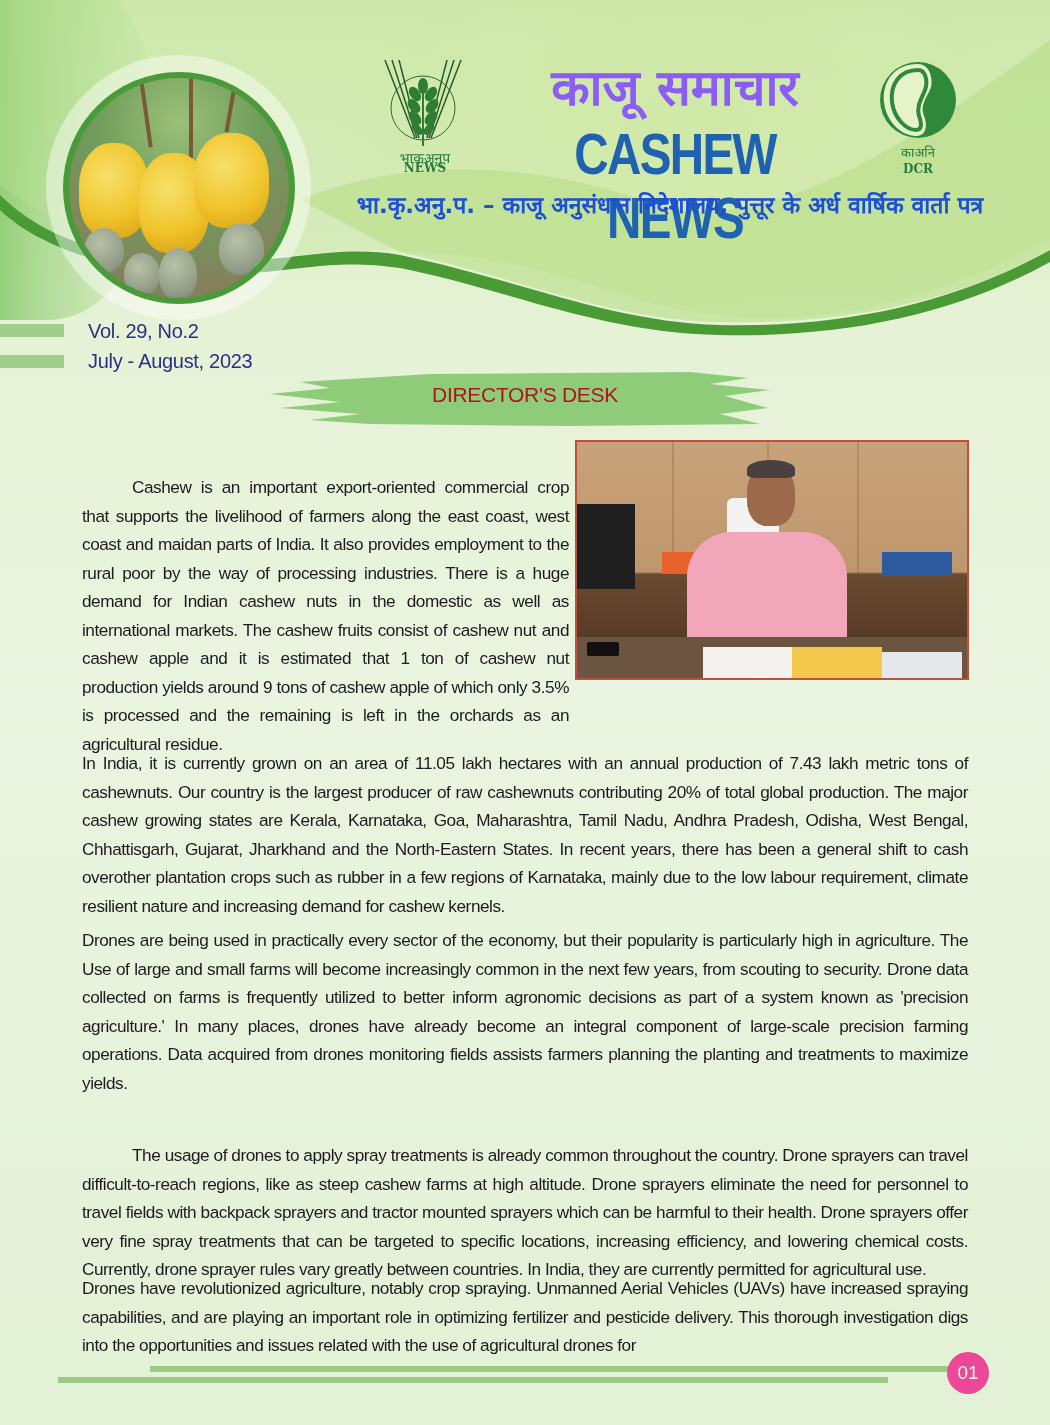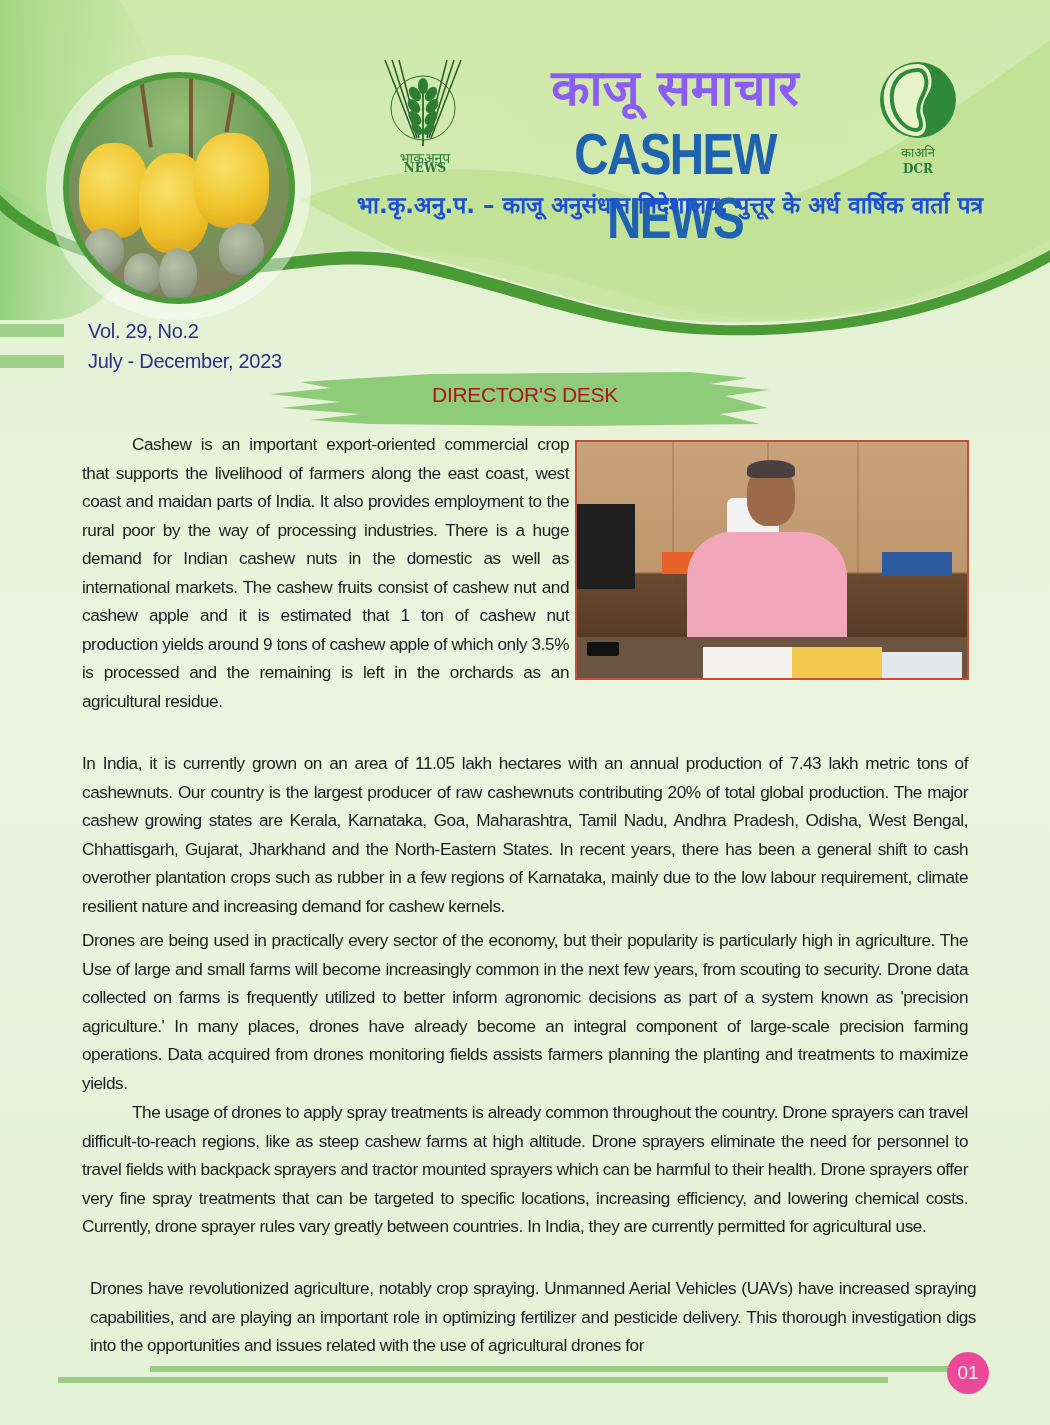--- a/index.html
+++ b/index.html
@@ -69,21 +69,21 @@
   .section-title {
     position:absolute; left:400px; top:383px; width:250px; text-align:center;
     font-weight:normal; font-size:21px; color:#b0151c; letter-spacing:-0.3px;
   }
 
   
   .para {
     position:absolute; left:82px; font-size:17.2px; line-height:28.5px; color:#1c1c1c;
     text-align:justify; letter-spacing:-0.45px;
   }
-  .indent { text-indent:50px; }
+  .indent { text-indent:50px;margin-top:43px; }
 
   
   .director-photo {
     position:absolute; left:575px; top:440px; width:394px; height:240px;
     border:2px solid #c0503a; box-sizing:border-box; overflow:hidden;
     background:linear-gradient(180deg, #c8a27a 0%, #bf976d 55%, #6a4a30 56%, #5a3d28 80%, #3e2e22 100%);
   }
   .wall-line { position:absolute; top:0; width:2px; height:145px; background:rgba(120,80,50,0.25); }
 
   
@@ -161,21 +161,21 @@
   <div class="logo-label" style="top:104px;font-size:12px;">DCR</div>
 </div>
 
 <div class="subtitle-hi">भा.कृ.अनु.प. – काजू अनुसंधान निदेशालय, पुत्तूर के अर्ध वार्षिक वार्ता पत्र</div>
 <div class="subtitle-en">
 </div>
 
 <div class="vol-bar" style="top:324px;"></div>
 <div class="vol-text" style="top:320px;">Vol. 29, No.2</div>
 <div class="vol-bar" style="top:355px;"></div>
-<div class="vol-text" style="top:350px;">July - December, 2023</div>
+<div class="vol-text" style="top:350px;">July - August, 2023</div>
 
 <svg class="brush" viewBox="0 0 500 62">
   <path d="M30,14 L160,6 L420,4 L478,10 L440,16 L500,22 L455,28 L498,40 L450,46 L490,56 L300,58 L100,56 L40,52 L90,46 L10,40 L70,34 L0,26 L60,20 Z" fill="#8fcc7a"></path>
 </svg>
 <div class="section-title">DIRECTOR'S DESK</div>
 
 <div class="para indent" style="top:430px;width:487px;">Cashew is an important export-oriented commercial crop that supports the livelihood of farmers along the east coast, west coast and maidan parts of India. It also provides employment to the rural poor by the way of processing industries. There is a huge demand for Indian cashew nuts in the domestic as well as international markets. The cashew fruits consist of cashew nut and cashew apple and it is estimated that 1 ton of cashew nut production yields around 9 tons of cashew apple of which only 3.5% is processed and the remaining is left in the orchards as an agricultural residue.</div>
 
 <div class="director-photo">
   <div class="wall-line" style="left:95px;"></div>
@@ -191,17 +191,17 @@
   <div style="position:absolute;left:126px;top:205px;width:120px;height:35px;background:#f4f2ee;"></div>
   <div style="position:absolute;left:215px;top:205px;width:90px;height:35px;background:#f2c94c;"></div>
   <div style="position:absolute;left:305px;top:210px;width:80px;height:30px;background:#e4e8ea;"></div>
   <div style="position:absolute;left:10px;top:200px;width:32px;height:14px;background:#111;border-radius:2px;"></div>
   <div style="position:absolute;left:305px;top:110px;width:70px;height:24px;background:#2e5aa0;"></div>
 </div>
 
 <div class="para" style="top:749px;width:886px;">In India, it is currently grown on an area of 11.05 lakh hectares with an annual production of 7.43 lakh metric tons of cashewnuts. Our country is the largest producer of raw cashewnuts contributing 20% of total global production. The major cashew growing states are Kerala, Karnataka, Goa, Maharashtra, Tamil Nadu, Andhra Pradesh, Odisha, West Bengal, Chhattisgarh, Gujarat, Jharkhand and the North-Eastern States. In recent years, there has been a general shift to cash overother plantation crops such as rubber in a few regions of Karnataka, mainly due to the low labour requirement, climate resilient nature and increasing demand for cashew kernels.</div>
 <div class="para" style="top:926px;width:886px;">Drones are being used in practically every sector of the economy, but their popularity is particularly high in agriculture. The Use of large and small farms will become increasingly common in the next few years, from scouting to security. Drone data collected on farms is frequently utilized to better inform agronomic decisions as part of a system known as 'precision agriculture.' In many places, drones have already become an integral component of large-scale precision farming operations. Data acquired from drones monitoring fields assists farmers planning the planting and treatments to maximize yields.</div>
 <div class="para indent" style="top:1098px;width:886px;">The usage of drones to apply spray treatments is already common throughout the country. Drone sprayers can travel difficult-to-reach regions, like as steep cashew farms at high altitude. Drone sprayers eliminate the need for personnel to travel fields with backpack sprayers and tractor mounted sprayers which can be harmful to their health. Drone sprayers offer very fine spray treatments that can be targeted to specific locations, increasing efficiency, and lowering chemical costs. Currently, drone sprayer rules vary greatly between countries. In India, they are currently permitted for agricultural use.</div>
-<div class="para" style="top:1274px;width:886px;margin-left:8px;">Drones have revolutionized agriculture, notably crop spraying. Unmanned Aerial Vehicles (UAVs) have increased spraying capabilities, and are playing an important role in optimizing fertilizer and pesticide delivery. This thorough investigation digs into the opportunities and issues related with the use of agricultural drones for</div>
+<div class="para" style="top:1274px;width:886px;">Drones have revolutionized agriculture, notably crop spraying. Unmanned Aerial Vehicles (UAVs) have increased spraying capabilities, and are playing an important role in optimizing fertilizer and pesticide delivery. This thorough investigation digs into the opportunities and issues related with the use of agricultural drones for</div>
 
 <div class="footer-bar1"></div>
 <div class="footer-bar2"></div>
 <div class="page-num">01</div>
 
 </body></html>

